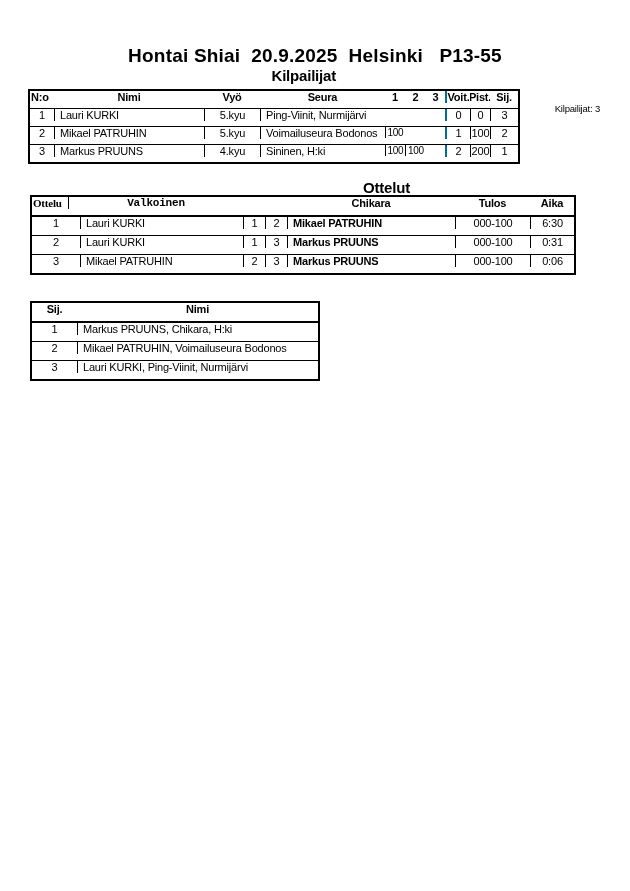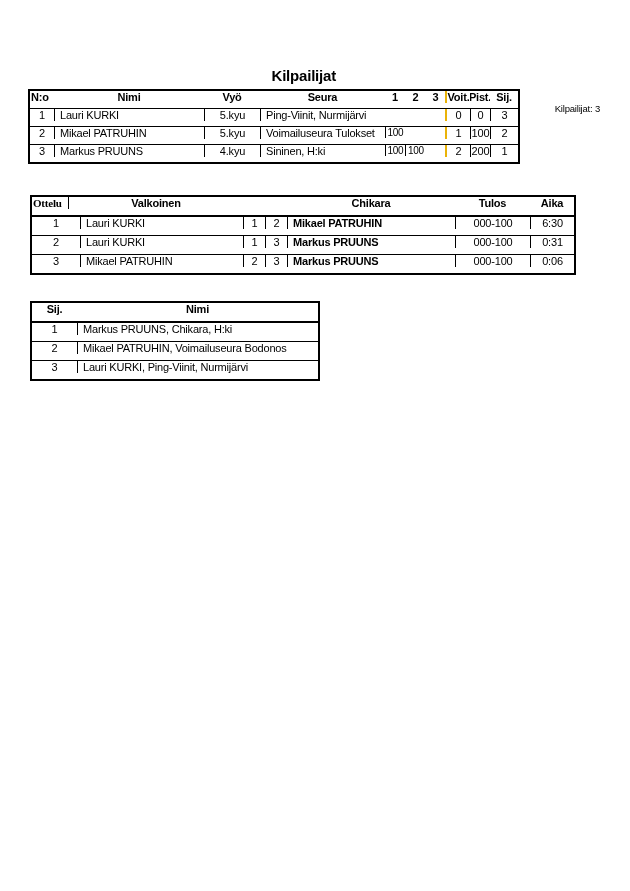--- a/index.html
+++ b/index.html
@@ -36,47 +36,48 @@
   .tr.first { border-top:none; }
   .tr.bt2 { border-top-width:2px; }
   #tbl-kilpailijat .tr { height:17px; }
   #tbl-ottelut .tr, #tbl-tulokset .tr { height:18px; }
 
   .td {
     display:flex; align-items:center; box-sizing:border-box;
     overflow:hidden; white-space:nowrap; letter-spacing:-0.2px;
   }
   .bl  { border-left:1px solid #000; }
-  .bl2 { border-left:2px solid #eab308; }
+  .bl2 { border-left:2px solid #0369a1; }
   .cen { justify-content:center; }
   .pl  { padding-left:5px; }
   .pl1 { padding-left:1px; }
   .hd  { font-weight:bold; }
   .sm  { font-size:10px; letter-spacing:-0.3px; }
 
   
   .t1c1{flex:0 0 24px;} .t1c2{flex:0 0 150px;} .t1c3{flex:0 0 56px;}
   .t1c4{flex:0 0 125px;} .t1c5{flex:0 0 20px;} .t1c6{flex:0 0 21px;}
   .t1c7{flex:0 0 19px;} .t1c8{flex:0 0 25px;} .t1c9{flex:0 0 20px;}
   .t1c10{flex:0 0 28px;}
   
   .t2c1{flex:0 0 48px;} .t2c2{flex:0 0 163px;} .t2c3{flex:0 0 22px;}
   .t2c4{flex:0 0 22px;} .t2c5{flex:0 0 168px;} .t2c6{flex:0 0 75px;}
   .t2c7{flex:0 0 44px;}
   
-  .t2h1{flex:0 0 36px;font-family:Liberation Serif, serif;} .t2h2{flex:0 0 175px;} .t2h3{flex:0 0 44px;}
+  .t2h1{flex:0 0 36px;font-family:Liberation Serif, serif;} .t2h2{flex:0 0 175px;font-family:Liberation Mono, monospace;} .t2h3{flex:0 0 44px;}
   .t2h4{flex:0 0 168px;} .t2h5{flex:0 0 75px;} .t2h6{flex:0 0 44px;}
   
   .t3c1{flex:0 0 45px;} .t3c2{flex:0 0 241px;}
 </style>
 </head>
 <body>
 
 <div id="page">
 
+  <div class="page-title">Hontai Shiai  20.9.2025  Helsinki   P13-55</div>
   <div class="count-label">Kilpailijat: 3</div>
 
   <div class="sec-title" id="st-kilpailijat">Kilpailijat</div>
 
   <div class="tbl" id="tbl-kilpailijat">
     <div class="tr first hd">
       <div class="td t1c1 pl1">N:o</div>
       <div class="td t1c2 cen">Nimi</div>
       <div class="td t1c3 cen">Vyö</div>
       <div class="td t1c4 cen">Seura</div>
@@ -98,21 +99,21 @@
       <div class="td t1c7 bl cen sm"></div>
       <div class="td t1c8 bl2 cen">0</div>
       <div class="td t1c9 bl cen">0</div>
       <div class="td t1c10 bl cen">3</div>
     </div>
 
     <div class="tr">
       <div class="td t1c1 cen">2</div>
       <div class="td t1c2 bl pl">Mikael PATRUHIN</div>
       <div class="td t1c3 bl cen">5.kyu</div>
-      <div class="td t1c4 bl pl">Voimailuseura Tulokset</div>
+      <div class="td t1c4 bl pl">Voimailuseura Bodonos</div>
       <div class="td t1c5 bl cen sm">100</div>
       <div class="td t1c6 bl cen sm"></div>
       <div class="td t1c7 bl cen sm"></div>
       <div class="td t1c8 bl2 cen">1</div>
       <div class="td t1c9 bl cen">100</div>
       <div class="td t1c10 bl cen">2</div>
     </div>
 
     <div class="tr">
       <div class="td t1c1 cen">3</div>
@@ -121,20 +122,21 @@
       <div class="td t1c4 bl pl">Sininen, H:ki</div>
       <div class="td t1c5 bl cen sm">100</div>
       <div class="td t1c6 bl cen sm">100</div>
       <div class="td t1c7 bl cen sm"></div>
       <div class="td t1c8 bl2 cen">2</div>
       <div class="td t1c9 bl cen">200</div>
       <div class="td t1c10 bl cen">1</div>
     </div>
   </div>
 
+  <div class="sec-title" id="st-ottelut">Ottelut</div>
 
   <div class="tbl" id="tbl-ottelut">
     <div class="tr first hd">
       <div class="td t2h1 pl1">Ottelu</div>
       <div class="td t2h2 bl cen">Valkoinen</div>
       <div class="td t2h3"></div>
       <div class="td t2h4 cen">Chikara</div>
       <div class="td t2h5 cen">Tulos</div>
       <div class="td t2h6 cen">Aika</div>
     </div>

